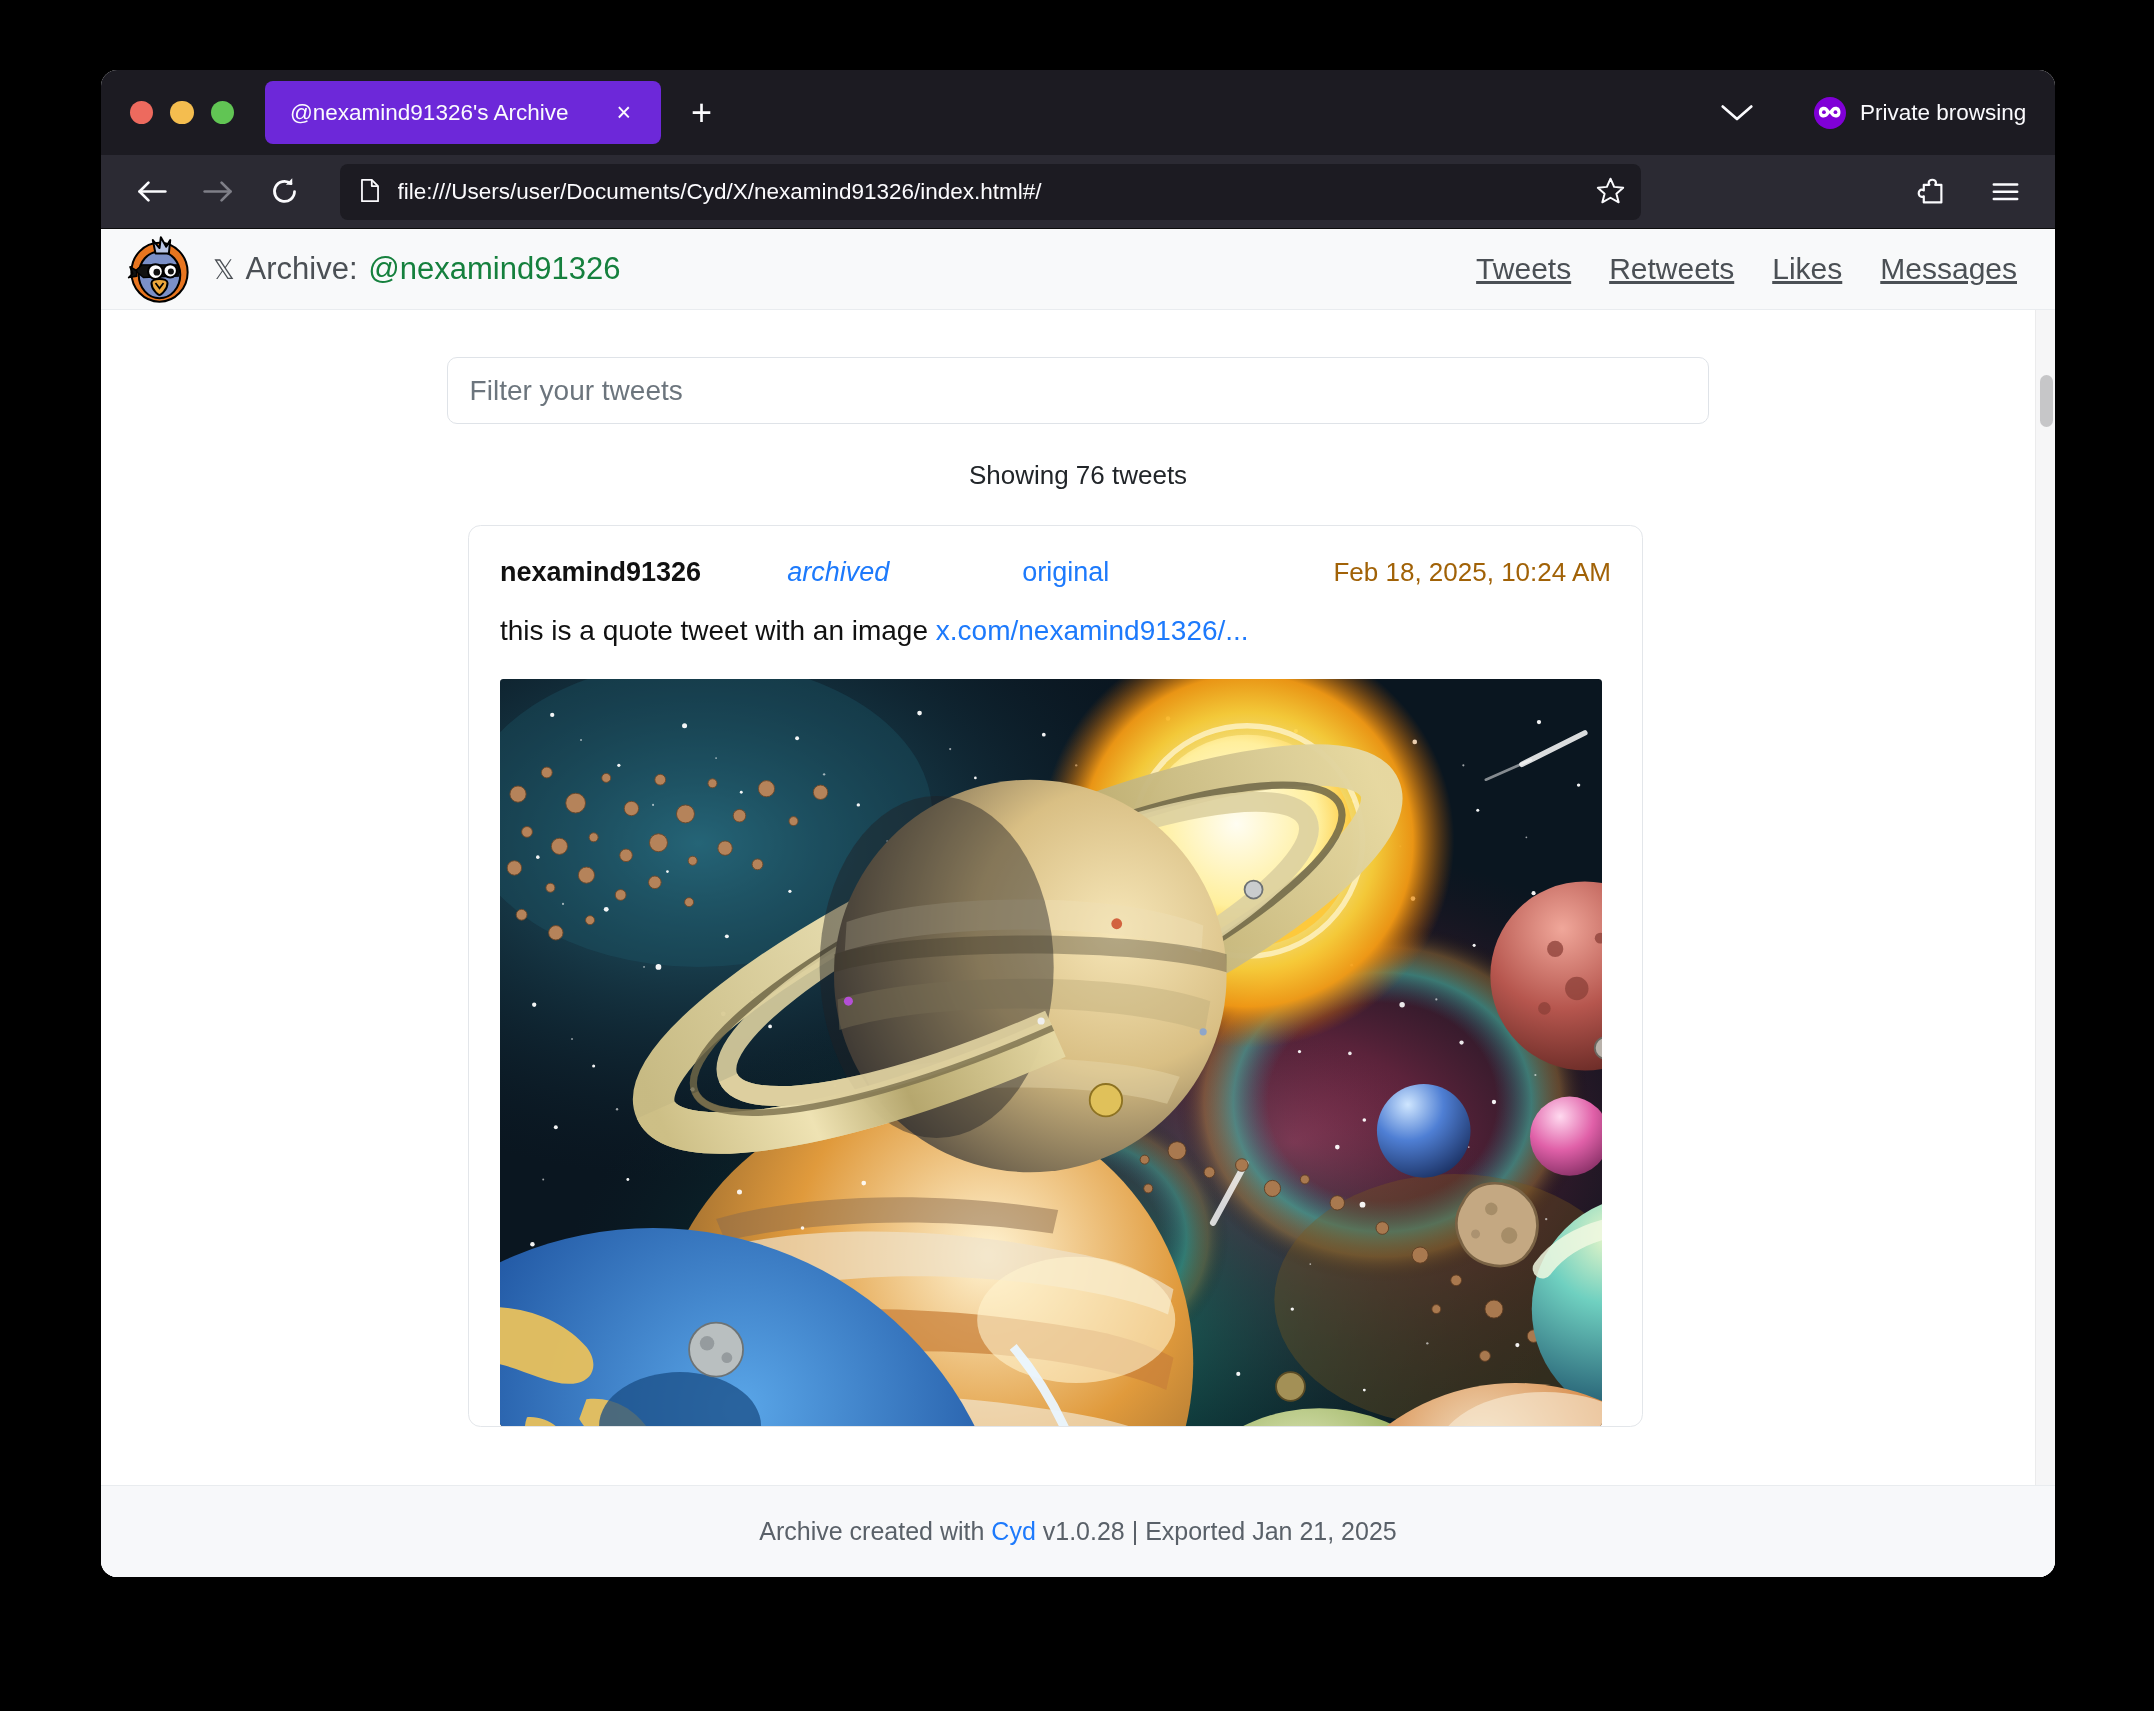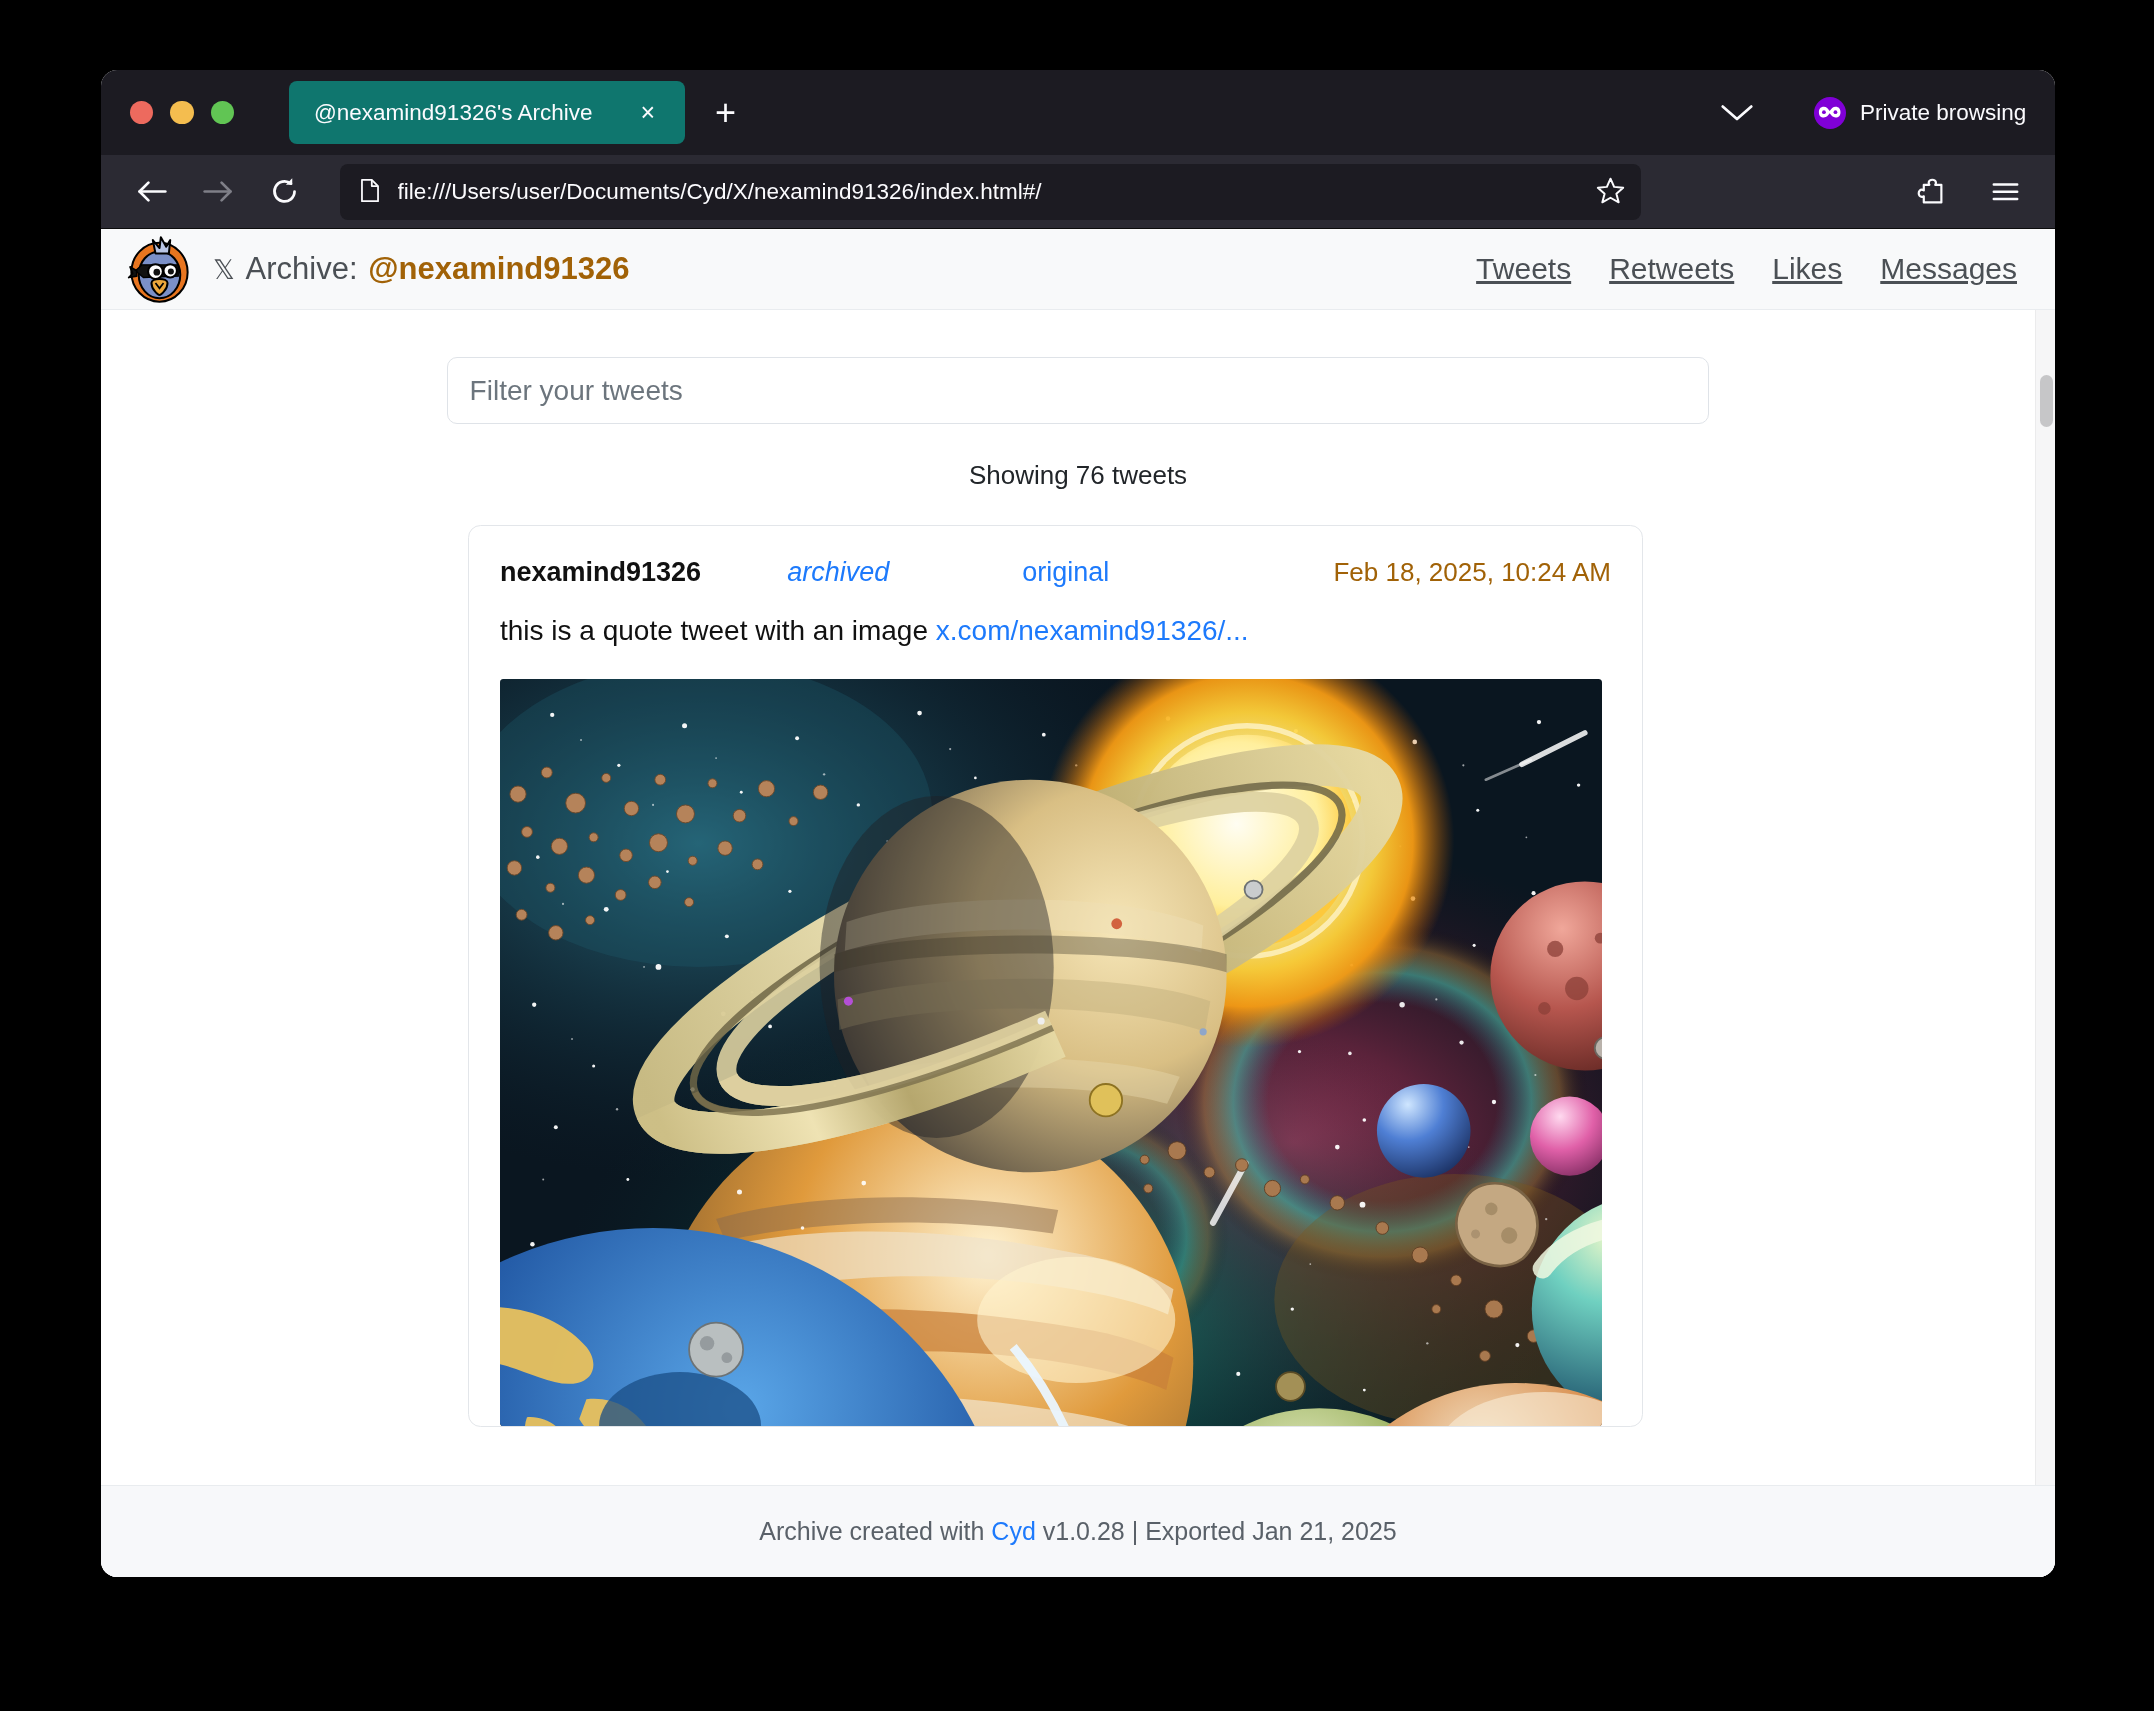--- a/index.html
+++ b/index.html
@@ -32,24 +32,24 @@
     flex: 0 0 auto;
     position: relative;
   }
   .traffic { display: flex; align-items: center; gap: 17px; padding-left: 7.2px; }
   .light { width: 23.4px; height: 23.4px; border-radius: 50%; }
   .light.red { background: #ed6a5e; }
   .light.yellow { background: #f4bd4f; }
   .light.green { background: #61c554; }
 
   .tab {
-    margin-left: 55px;
+    margin-left: 31px;
     height: 63px;
     min-width: 396px;
-    background: #0f766e;
+    background: #6d28d9;
     border-radius: 8px;
     display: flex;
     align-items: center;
     padding: 0 21.6px 0 25px;
     gap: 12.6px;
   }
   .tab-title {
     color: #fbfbfe;
     font-size: 22.5px;
     flex: 1;
@@ -151,21 +151,21 @@
   }
   .brand { display: flex; align-items: center; gap: 20px; }
   .brand-logo { width: 67px; height: 67px; flex: 0 0 auto; }
   .brand-text {
     font-size: 31px;
     color: #4b5055;
     display: flex; align-items: baseline; gap: 10.8px;
     white-space: nowrap;
   }
   .x-glyph { font-size: 27px; color: #4b5055; font-family: "Liberation Sans", sans-serif; }
-  .brand-handle { font-weight: bold; color: #a16207; }
+  .brand-handle { font-weight: normal; color: #15803d; }
   .nav-links {
     margin-left: auto;
     display: flex;
     align-items: center;
     gap: 38px;
   }
   .nav-link { font-size: 30px; color: #4b5055; white-space: nowrap; }
 
   .content-scroll {
     flex: 1;

